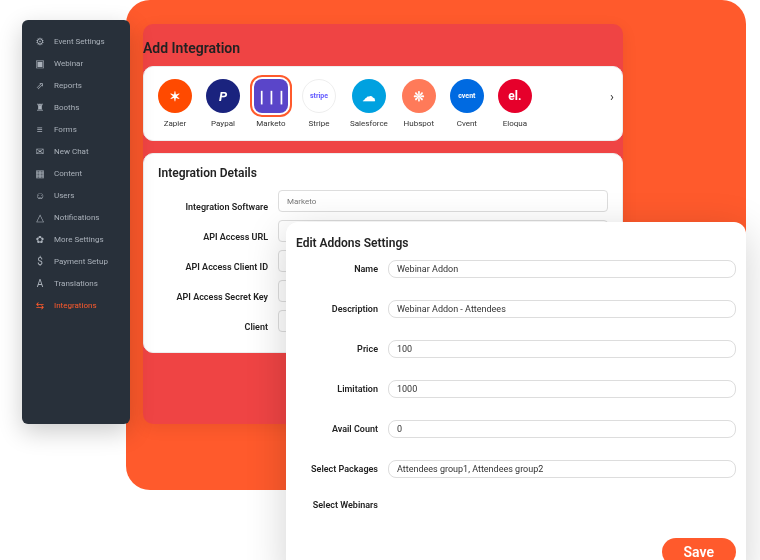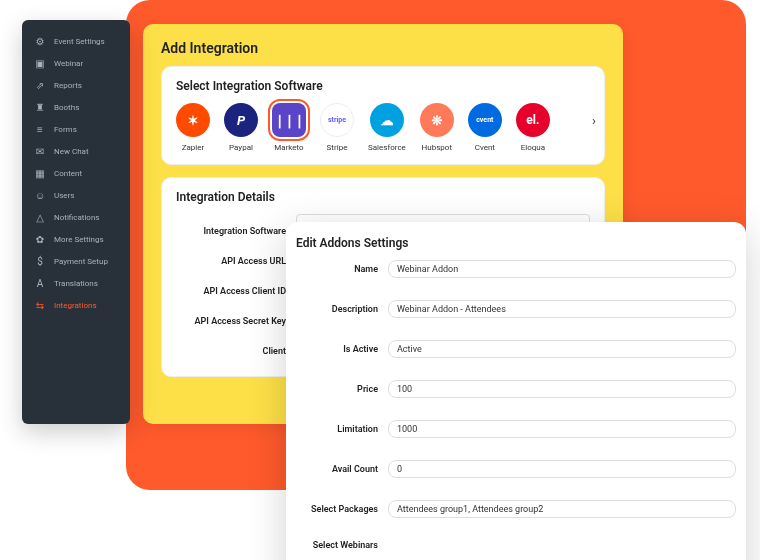--- a/index.html
+++ b/index.html
@@ -2,21 +2,21 @@
 <html><head>
 <meta charset="utf-8">
 <style>
 *{box-sizing:border-box;margin:0;padding:0;font-family:-apple-system,BlinkMacSystemFont,"Segoe UI",Roboto,sans-serif}
 body{width:760px;height:560px;background:#fff;position:relative;overflow:hidden}
 .bg{position:absolute;left:126px;top:0;width:620px;height:490px;background:#ff5a2c;border-radius:24px}
 .sidebar{position:absolute;left:22px;top:20px;width:108px;height:404px;background:#28303a;border-radius:6px;padding:10px 0;z-index:5;box-shadow:0 8px 24px rgba(0,0,0,.2)}
 .sb-item{display:flex;align-items:center;gap:8px;padding:5px 12px;color:#aab1ba;font-size:8px;cursor:pointer}
 .sb-item.active{color:#ff5a2c}
 .sb-ico{width:12px;height:12px;display:flex;align-items:center;justify-content:center;font-size:10px;flex:0 0 12px}
-.main{position:absolute;left:143px;top:24px;width:480px;height:400px;background:#fde047;border-radius:10px;padding:16px 18px;z-index:4;box-shadow:0 4px 16px rgba(0,0,0,.08)}
+.main{position:absolute;left:143px;top:24px;width:480px;height:400px;background:#ef4444;border-radius:10px;padding:16px 0;z-index:4;box-shadow:0 4px 16px rgba(0,0,0,.08)}
 .h1{font-size:14px;font-weight:600;color:#222;margin-bottom:10px}
 .box{background:#fff;border:1px solid #eee;border-radius:10px;padding:12px 14px;margin-bottom:12px}
 .h2{font-size:12px;font-weight:600;color:#222;margin-bottom:10px}
 .softrow{display:flex;gap:14px;align-items:flex-start;position:relative}
 .soft{display:flex;flex-direction:column;align-items:center;gap:6px;cursor:pointer}
 .soft-ico{width:34px;height:34px;border-radius:50%;display:flex;align-items:center;justify-content:center;color:#fff;font-weight:700;font-size:13px}
 .soft.sel .soft-ico{outline:2px solid #ff5a2c;outline-offset:2px;border-radius:8px}
 .soft-lbl{font-size:8px;color:#333}
 .arrow{position:absolute;right:-6px;top:10px;font-size:13px;color:#333;cursor:pointer}
 .formrow{display:flex;align-items:flex-end;margin-bottom:8px}
@@ -86,21 +86,20 @@
   <div class="sb-item active">
       <span class="sb-ico">⇆</span>
       <span>Integrations</span>
     </div>
 </div>
 
 <div class="main">
   <div class="h1">Add Integration</div>
 
   <div class="box">
-    <div class="h2">Select Integration Software</div>
     <div class="softrow">
       <div class="soft">
           <div class="soft-ico" style="background:#ff4a00">✶</div>
           <div class="soft-lbl">Zapier</div>
         </div>
       <div class="soft">
           <div class="soft-ico" style="background:#1a237e;font-style:italic">P</div>
           <div class="soft-lbl">Paypal</div>
         </div>
       <div class="soft sel">
@@ -160,24 +159,20 @@
   <div class="mh">Edit Addons Settings</div>
   <div class="mrow">
       <div class="mlab">Name</div>
       <input class="minp" value="Webinar Addon" style="">
     </div>
   <div class="mrow">
       <div class="mlab">Description</div>
       <input class="minp" value="Webinar Addon - Attendees" style="">
     </div>
   <div class="mrow">
-      <div class="mlab">Is Active</div>
-      <input class="minp" value="Active" style="">
-    </div>
-  <div class="mrow">
       <div class="mlab">Price</div>
       <input class="minp" value="100" style="">
     </div>
   <div class="mrow">
       <div class="mlab">Limitation</div>
       <input class="minp" value="1000" style="">
     </div>
   <div class="mrow">
       <div class="mlab">Avail Count</div>
       <input class="minp" value="0" style="">

